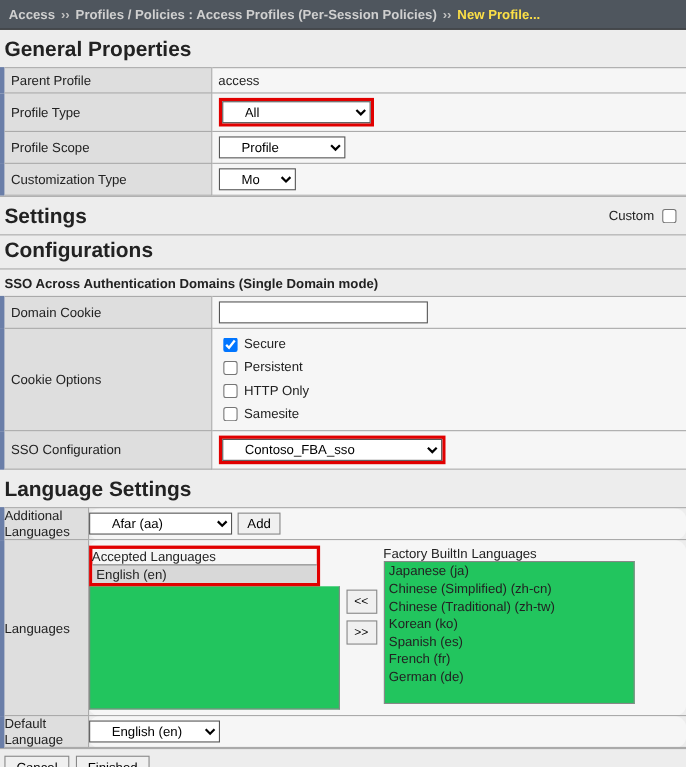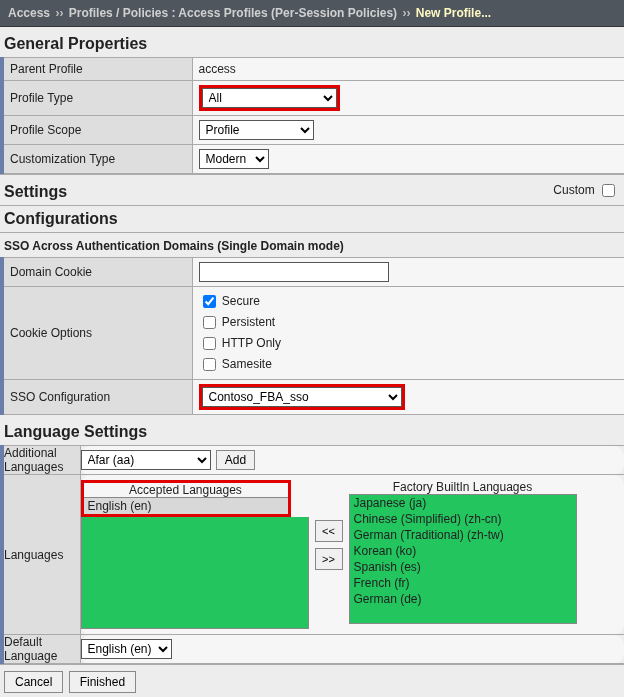--- a/index.html
+++ b/index.html
@@ -14,26 +14,26 @@
   .breadcrumb {
     background: #4f565e;
     color: #d0d0d0;
     padding: 6px 8px;
     font-size: 12px;
     font-weight: bold;
     border-bottom: 1px solid #333;
   }
   .breadcrumb a { color: #d0d0d0; text-decoration: none; }
   .breadcrumb .sep { color: #c0c0c0; margin: 0 2px; }
-  .breadcrumb .active { color: #fef9c3; }
+  .breadcrumb .active { color: #fde047; }
 
   .section-header {
     font-weight: bold;
     padding: 8px 4px 4px 4px;
-    font-size: 16px;
+    font-size: 19px;
     color: #222;
   }
   .settings-header {
     display: flex;
     justify-content: space-between;
     align-items: center;
     border-top: 1px solid #aaa;
     border-bottom: 1px solid #aaa;
     background: #ededed;
   }
@@ -70,21 +70,21 @@
     font-family: inherit;
     font-size: 12px;
     padding: 2px 4px;
     border: 1px solid #555;
   }
   select {
     font-family: inherit;
     font-size: 12px;
     border: 1px solid #555;
     background: #fff;
-    padding: 1px 2px;
+    padding: 1px 16px;
   }
   .hl-red-wrap { border: 3px solid #e10000; display: inline-block; padding: 0; }
 
   .checkline { display: block; padding: 1px 0;}
   .checkline input { vertical-align: middle; }
 
   .lang-outer {
     width: 100%;
     border-collapse: collapse;
   }
@@ -111,21 +111,20 @@
   .lang-top-row td { border-top: 1px solid #aaa; }
   .lang-panel {
     display: flex;
     align-items: flex-start;
     gap: 6px;
   }
   .listbox-wrap {
     width: 228px;
   }
   .listbox-title {
-    text-align: center;
     font-size: 12px;
     padding: 0 0;
   }
   .listbox {
     height: 130px;
     border: 1px solid #888;
     background: #22c55e;
     overflow-y: scroll;
     font-size: 12px;
   }
@@ -270,21 +269,21 @@
         </div>
         <div class="midbtns">
           <button>&lt;&lt;</button>
           <button>&gt;&gt;</button>
         </div>
         <div class="listbox-wrap">
           <div class="listbox-title">Factory BuiltIn Languages</div>
           <div class="listbox">
             <div class="item">Japanese (ja)</div>
             <div class="item">Chinese (Simplified) (zh-cn)</div>
-            <div class="item">German (Traditional) (zh-tw)</div>
+            <div class="item">Chinese (Traditional) (zh-tw)</div>
             <div class="item">Korean (ko)</div>
             <div class="item">Spanish (es)</div>
             <div class="item">French (fr)</div>
             <div class="item">German (de)</div>
           </div>
         </div>
       </div>
     </td>
   </tr>
   <tr>

